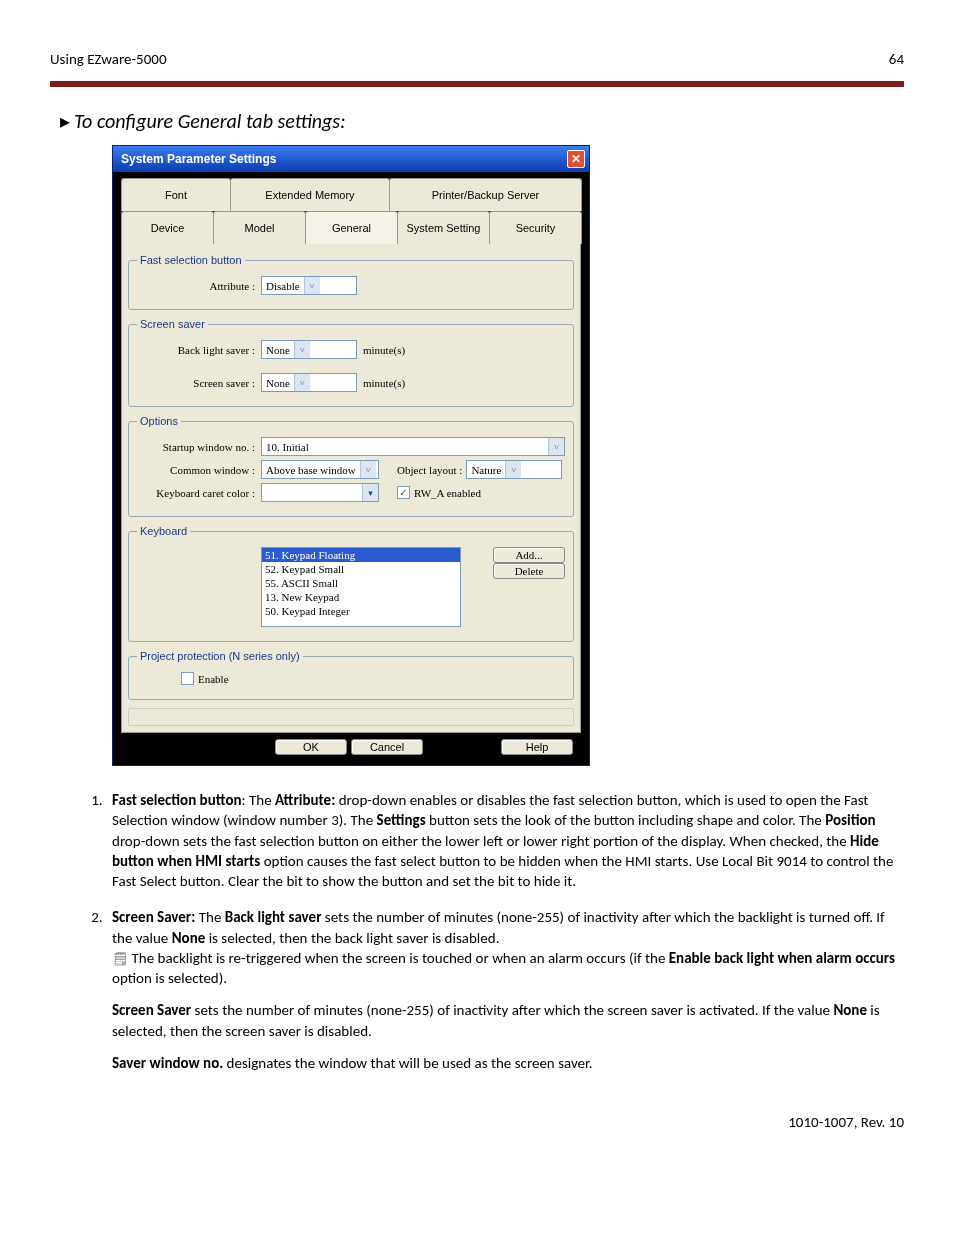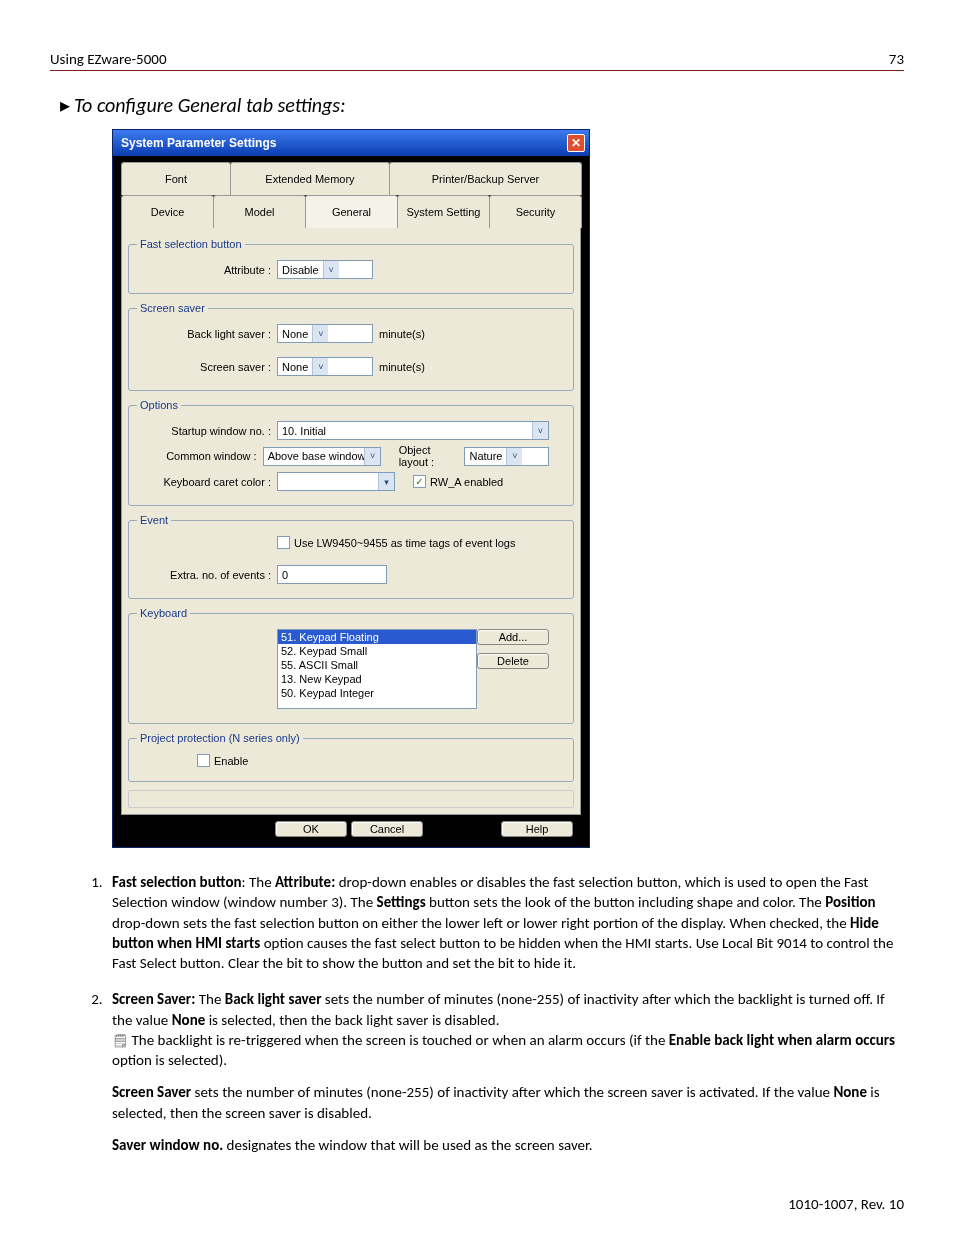--- a/index.html
+++ b/index.html
@@ -8,22 +8,22 @@
     font-family: "Segoe UI", Calibri, Arial, sans-serif;
     background: #fff;
     color: #000;
     width: 954px;
     padding: 50px 50px 30px 50px;
   }
   .header-line {
     display: flex;
     justify-content: space-between;
     font-size: 15px;
-    border-bottom: 1px solid #7f1d1d;
-    padding-bottom: 2px;
+    border-bottom: 6px solid #7f1d1d;
+    padding-bottom: 13px;
     margin-bottom: 22px;
   }
   .instruction {
     font-style: italic;
     font-size: 20px;
     margin-left: 10px;
     margin-bottom: 12px;
   }
   .instruction::before {
     content: "\25B8";
@@ -97,21 +97,22 @@
     padding: 6px 8px 10px 8px;
   }
   legend {
     color: #1a3a8a;
     font-size: 11px;
     padding: 0 3px;
   }
   .form-row {
     display: flex;
     align-items: center;
-    margin: 4px 16px;
+    margin: 4px 0;
+    font-family: Liberation Serif, serif;
   }
   .form-label {
     width: 124px;
     text-align: right;
     padding-right: 6px;
     color: #000;
   }
   .combo {
     display: inline-flex;
     align-items: center;
@@ -170,21 +171,21 @@
     border: 1px solid #888;
     background: #ece9d8;
     padding: 1px 0;
     min-width: 72px;
     text-align: center;
     border-radius: 3px;
     cursor: pointer;
     font-size: 11px;
     box-shadow: inset 1px 1px 0 #fff;
   }
-  .button-col { display:flex; flex-direction:column; gap:8px; }
+  .button-col { display:flex; flex-direction:column; }
   .dialog-footer {
     display: flex;
     justify-content: flex-end;
     gap: 4px;
     padding: 6px 8px 0 8px;
   }
   .dialog-footer .spacer { flex:1; }
   
   ol.narrative {
     font-size: 15px;
@@ -205,21 +206,21 @@
     text-align: right;
     font-size: 15px;
     margin-top: 40px;
   }
 </style>
 </head>
 <body>
 
 <div class="header-line">
   <span>Using EZware-5000</span>
-  <span>73</span>
+  <span>64</span>
 </div>
 
 <div class="instruction">To configure General tab settings:</div>
 
 <div class="dialog">
   <div class="titlebar">
     <span>System Parameter Settings</span>
     <span class="close-btn">✕</span>
   </div>
   <div class="dialog-body">
@@ -297,36 +298,20 @@
             <span class="combo-text"></span>
             <span class="combo-btn">▾</span>
           </span>
           <span class="checkbox" style="margin-left:18px">
             <span class="box">✓</span>
             <span>RW_A enabled</span>
           </span>
         </div>
       </fieldset>
 
-      <fieldset>
-        <legend>Event</legend>
-        <div class="form-row">
-          <span class="form-label"></span>
-          <span class="checkbox">
-            <span class="box"></span>
-            <span>Use LW9450~9455 as time tags of event logs</span>
-          </span>
-        </div>
-        <div class="form-row" style="margin-top:16px;">
-          <span class="form-label">Extra. no. of events :</span>
-          <span class="textbox" style="width:110px">
-            <span>0</span>
-          </span>
-        </div>
-      </fieldset>
 
       <fieldset>
         <legend>Keyboard</legend>
         <div class="form-row" style="align-items:flex-start">
           <span class="form-label"></span>
           <div class="listbox">
             <div class="item selected">51. Keypad Floating</div>
             <div class="item">52. Keypad Small</div>
             <div class="item">55. ASCII Small</div>
             <div class="item">13. New Keypad</div>

